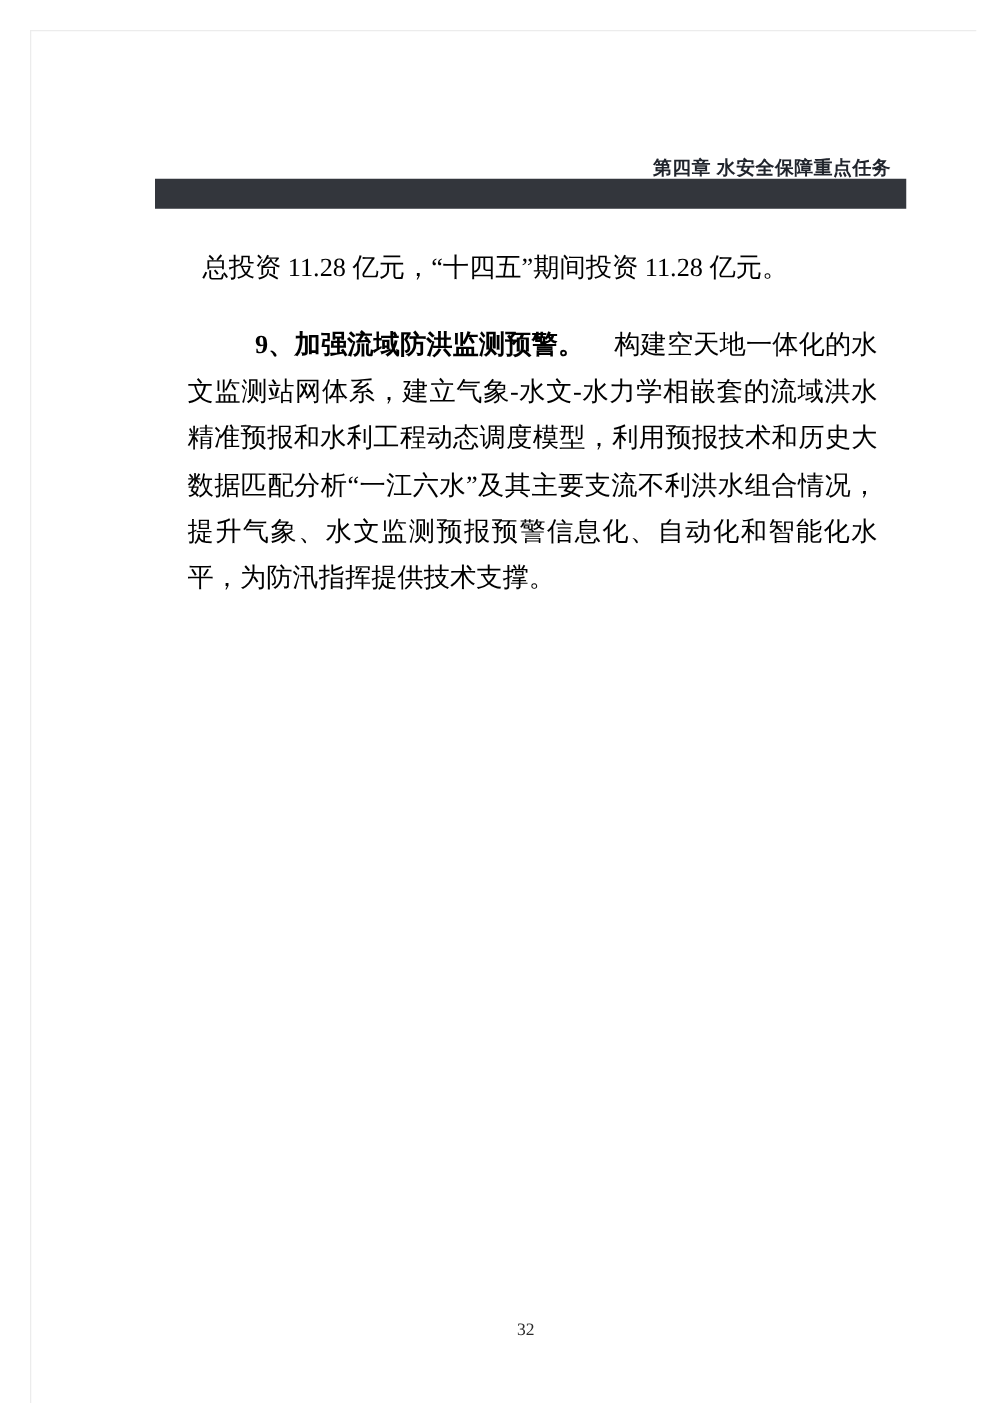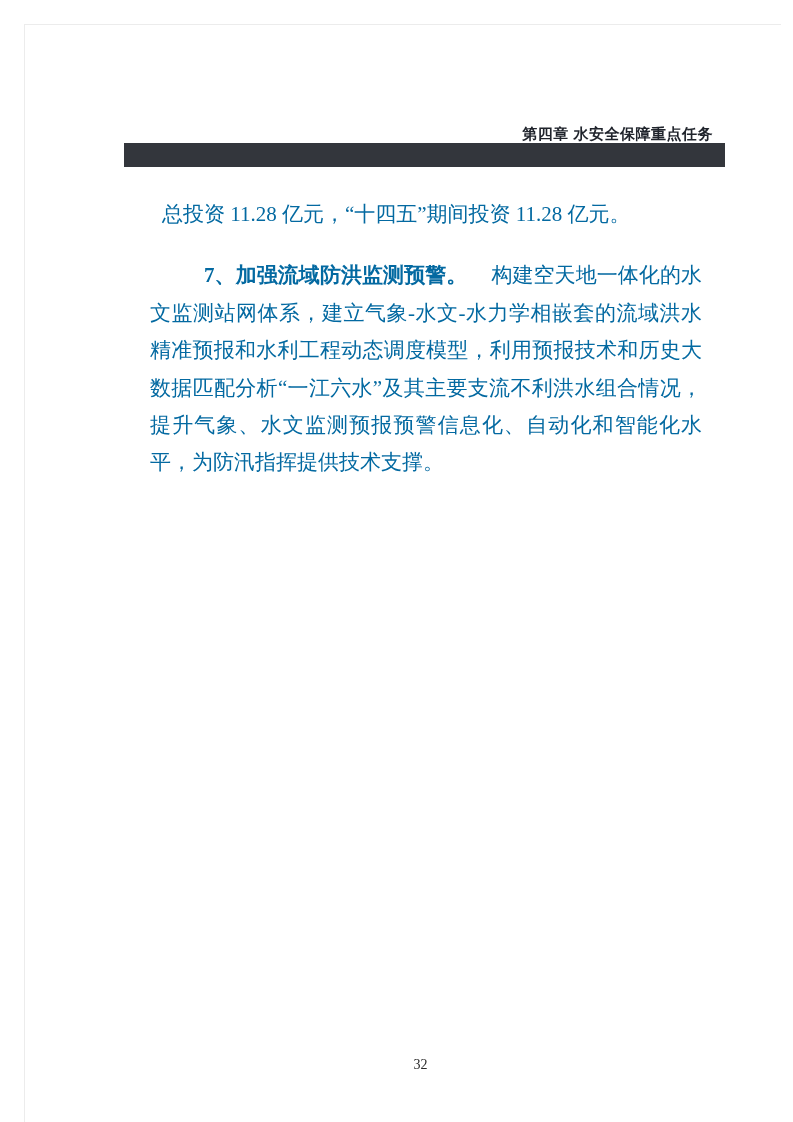--- a/index.html
+++ b/index.html
@@ -45,21 +45,21 @@
   }
 
   
   .doc-body {
     position: absolute;
     top: 147px;
     left: 101px;
     width: 600px;
     font-size: 21px;
     line-height: 37.4px;
-    color: #0369a1;
+    color: #000000;
     text-align: justify;
   }
 
   .para {
     text-indent: 2em;
   }
 
   .para.continuation {
     text-indent: 0;
   }
@@ -89,19 +89,19 @@
   <div class="running-head">第四章 水安全保障重点任务</div>
 
   <div class="header-rule"></div>
 
   <div class="doc-body">
 
     <p class="para continuation"><span>总投资 11.28 亿元，“十四五”期间投资 11.28 亿元。</span></p>
 
 
 
-    <p class="para"><span class="lead">7、加强流域防洪监测预警。</span><span>构建空天地一体化的水文监测站网体系，建立气象-水文-水力学相嵌套的流域洪水精准预报和水利工程动态调度模型，利用预报技术和历史大数据匹配分析“一江六水”及其主要支流不利洪水组合情况，提升气象、水文监测预报预警信息化、自动化和智能化水平，为防汛指挥提供技术支撑。</span></p>
+    <p class="para"><span class="lead">9、加强流域防洪监测预警。</span><span>构建空天地一体化的水文监测站网体系，建立气象-水文-水力学相嵌套的流域洪水精准预报和水利工程动态调度模型，利用预报技术和历史大数据匹配分析“一江六水”及其主要支流不利洪水组合情况，提升气象、水文监测预报预警信息化、自动化和智能化水平，为防汛指挥提供技术支撑。</span></p>
 
   </div>
 
   <div class="page-number">32</div>
 
 </div>
 
 </body></html>

